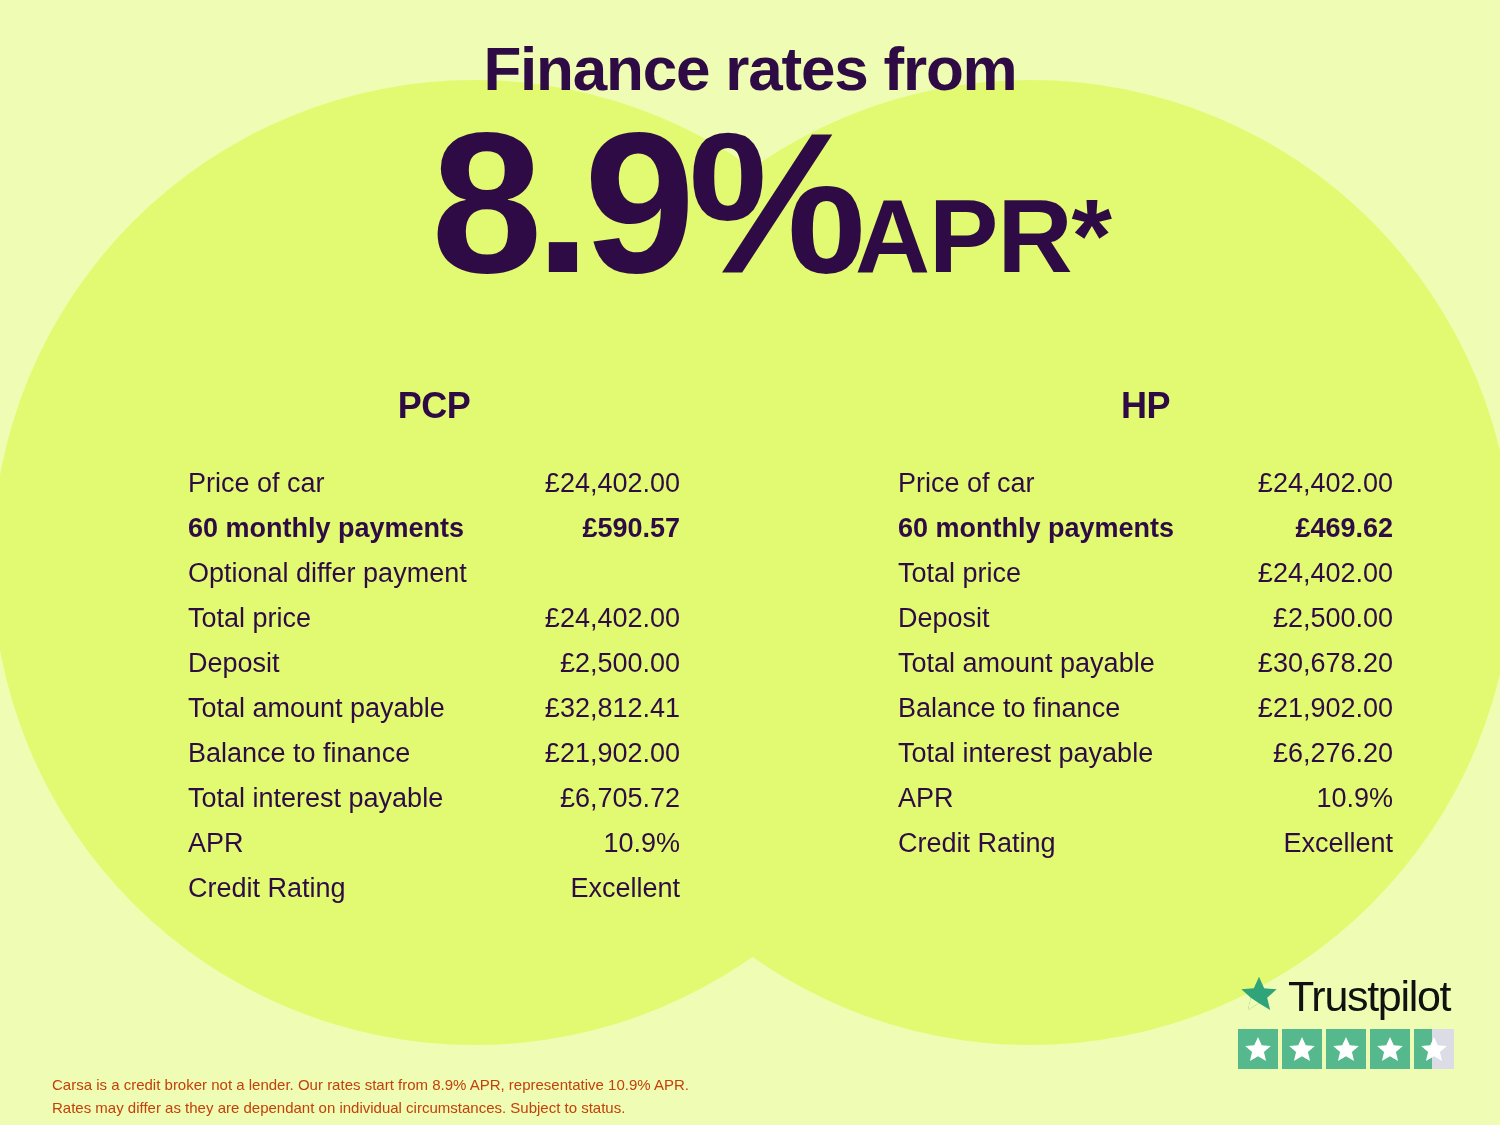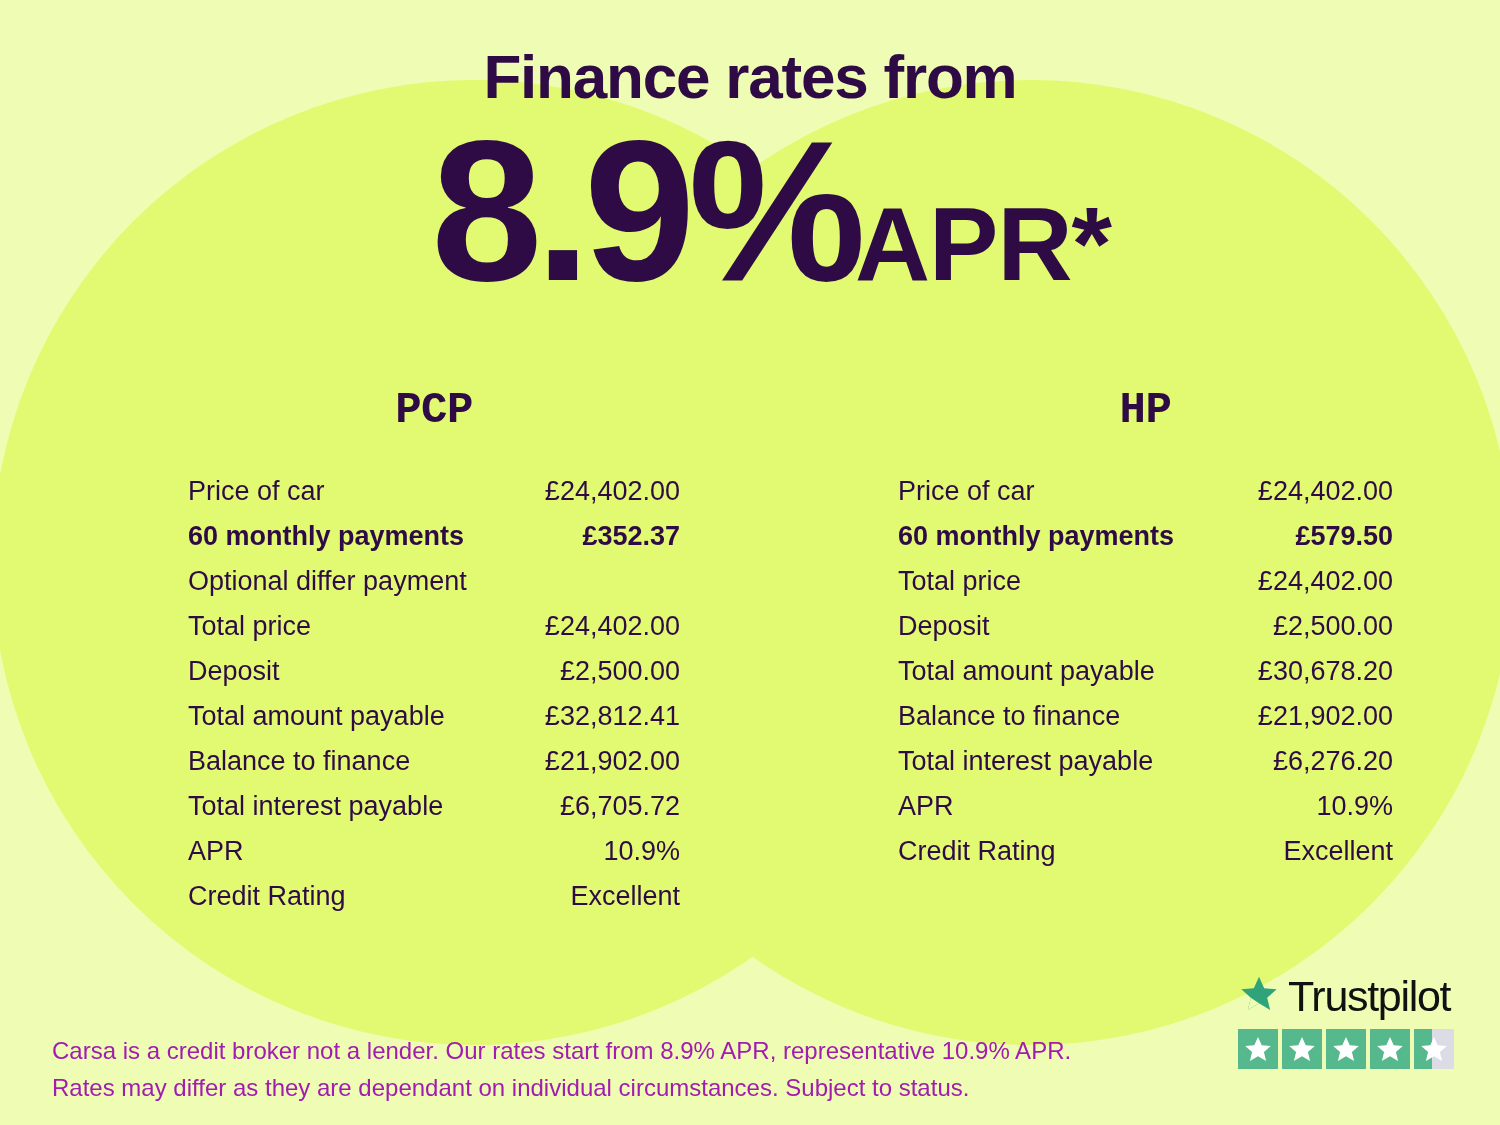--- a/index.html
+++ b/index.html
@@ -43,21 +43,21 @@
   
   #headline-block {
     position: absolute;
     left: 0;
     top: 0;
     width: 1500px;
     text-align: center;
     z-index: 5;
   }
   #headline-title {
-    margin: 8px;
+    margin: 0;
     padding-top: 36px;
     font-size: 62px;
     font-weight: 700;
     letter-spacing: -1.2px;
     color: #2E0B44;
     line-height: 1.05;
     font-family: "Liberation Sans", sans-serif;
   }
   #rate-line {
     display: block;
@@ -93,26 +93,26 @@
   .plan-col {
     position: absolute;
     z-index: 5;
   }
   #plan-pcp { left: 188px; top: 388px; width: 492px; }
   #plan-hp  { left: 858px; top: 388px; width: 495px; margin-left: 40px; }
 
   .plan-title {
     margin: 0 0 44px 0;
     text-align: center;
-    font-size: 44px;
+    font-size: 36px;
     font-weight: 700;
     color: #2E0B44;
     letter-spacing: -0.5px;
     line-height: 1;
-    font-family: Liberation Mono, monospace;
+    font-family: Liberation Sans, sans-serif;
   }
   .rows { display: block; }
   .row {
     display: flex;
     justify-content: space-between;
     align-items: baseline;
     height: 45px;
     color: #2E0B44;
     font-size: 27px;
     font-weight: 400;
@@ -122,25 +122,25 @@
   .row.emphasis .row-value {
     font-weight: 700;
   }
   .row-label { text-align: right; white-space: nowrap; }
   .row-value { text-align: right; white-space: nowrap; }
 
   
   #disclaimer {
     position: absolute;
     left: 52px;
-    top: 1032px;
+    top: 1073px;
     width: 820px;
     z-index: 6;
-    color: #a21caf;
-    font-size: 24px;
+    color: #c2410c;
+    font-size: 15px;
     line-height: 1.55;
     font-weight: 400;
     font-family: "Liberation Sans", sans-serif;
   }
   #disclaimer .dline { display: block; white-space: nowrap; }
 
   
   #trustpilot {
     position: absolute;
     left: 1238px;
@@ -209,21 +209,21 @@
 
   <div class="plan-col" id="plan-pcp">
     <h2 class="plan-title">PCP</h2>
     <div class="rows" id="rows-pcp">
         <div class="row">
           <span class="row-label">Price of car</span>
           <span class="row-value">£24,402.00</span>
         </div>
         <div class="row emphasis">
           <span class="row-label">60 monthly payments</span>
-          <span class="row-value">£352.37</span>
+          <span class="row-value">£590.57</span>
         </div>
         <div class="row">
           <span class="row-label">Optional differ payment</span>
           <span class="row-value"></span>
         </div>
         <div class="row">
           <span class="row-label">Total price</span>
           <span class="row-value">£24,402.00</span>
         </div>
         <div class="row">
@@ -255,21 +255,21 @@
 
   <div class="plan-col" id="plan-hp">
     <h2 class="plan-title">HP</h2>
     <div class="rows" id="rows-hp">
         <div class="row">
           <span class="row-label">Price of car</span>
           <span class="row-value">£24,402.00</span>
         </div>
         <div class="row emphasis">
           <span class="row-label">60 monthly payments</span>
-          <span class="row-value">£579.50</span>
+          <span class="row-value">£469.62</span>
         </div>
         <div class="row">
           <span class="row-label">Total price</span>
           <span class="row-value">£24,402.00</span>
         </div>
         <div class="row">
           <span class="row-label">Deposit</span>
           <span class="row-value">£2,500.00</span>
         </div>
         <div class="row">

